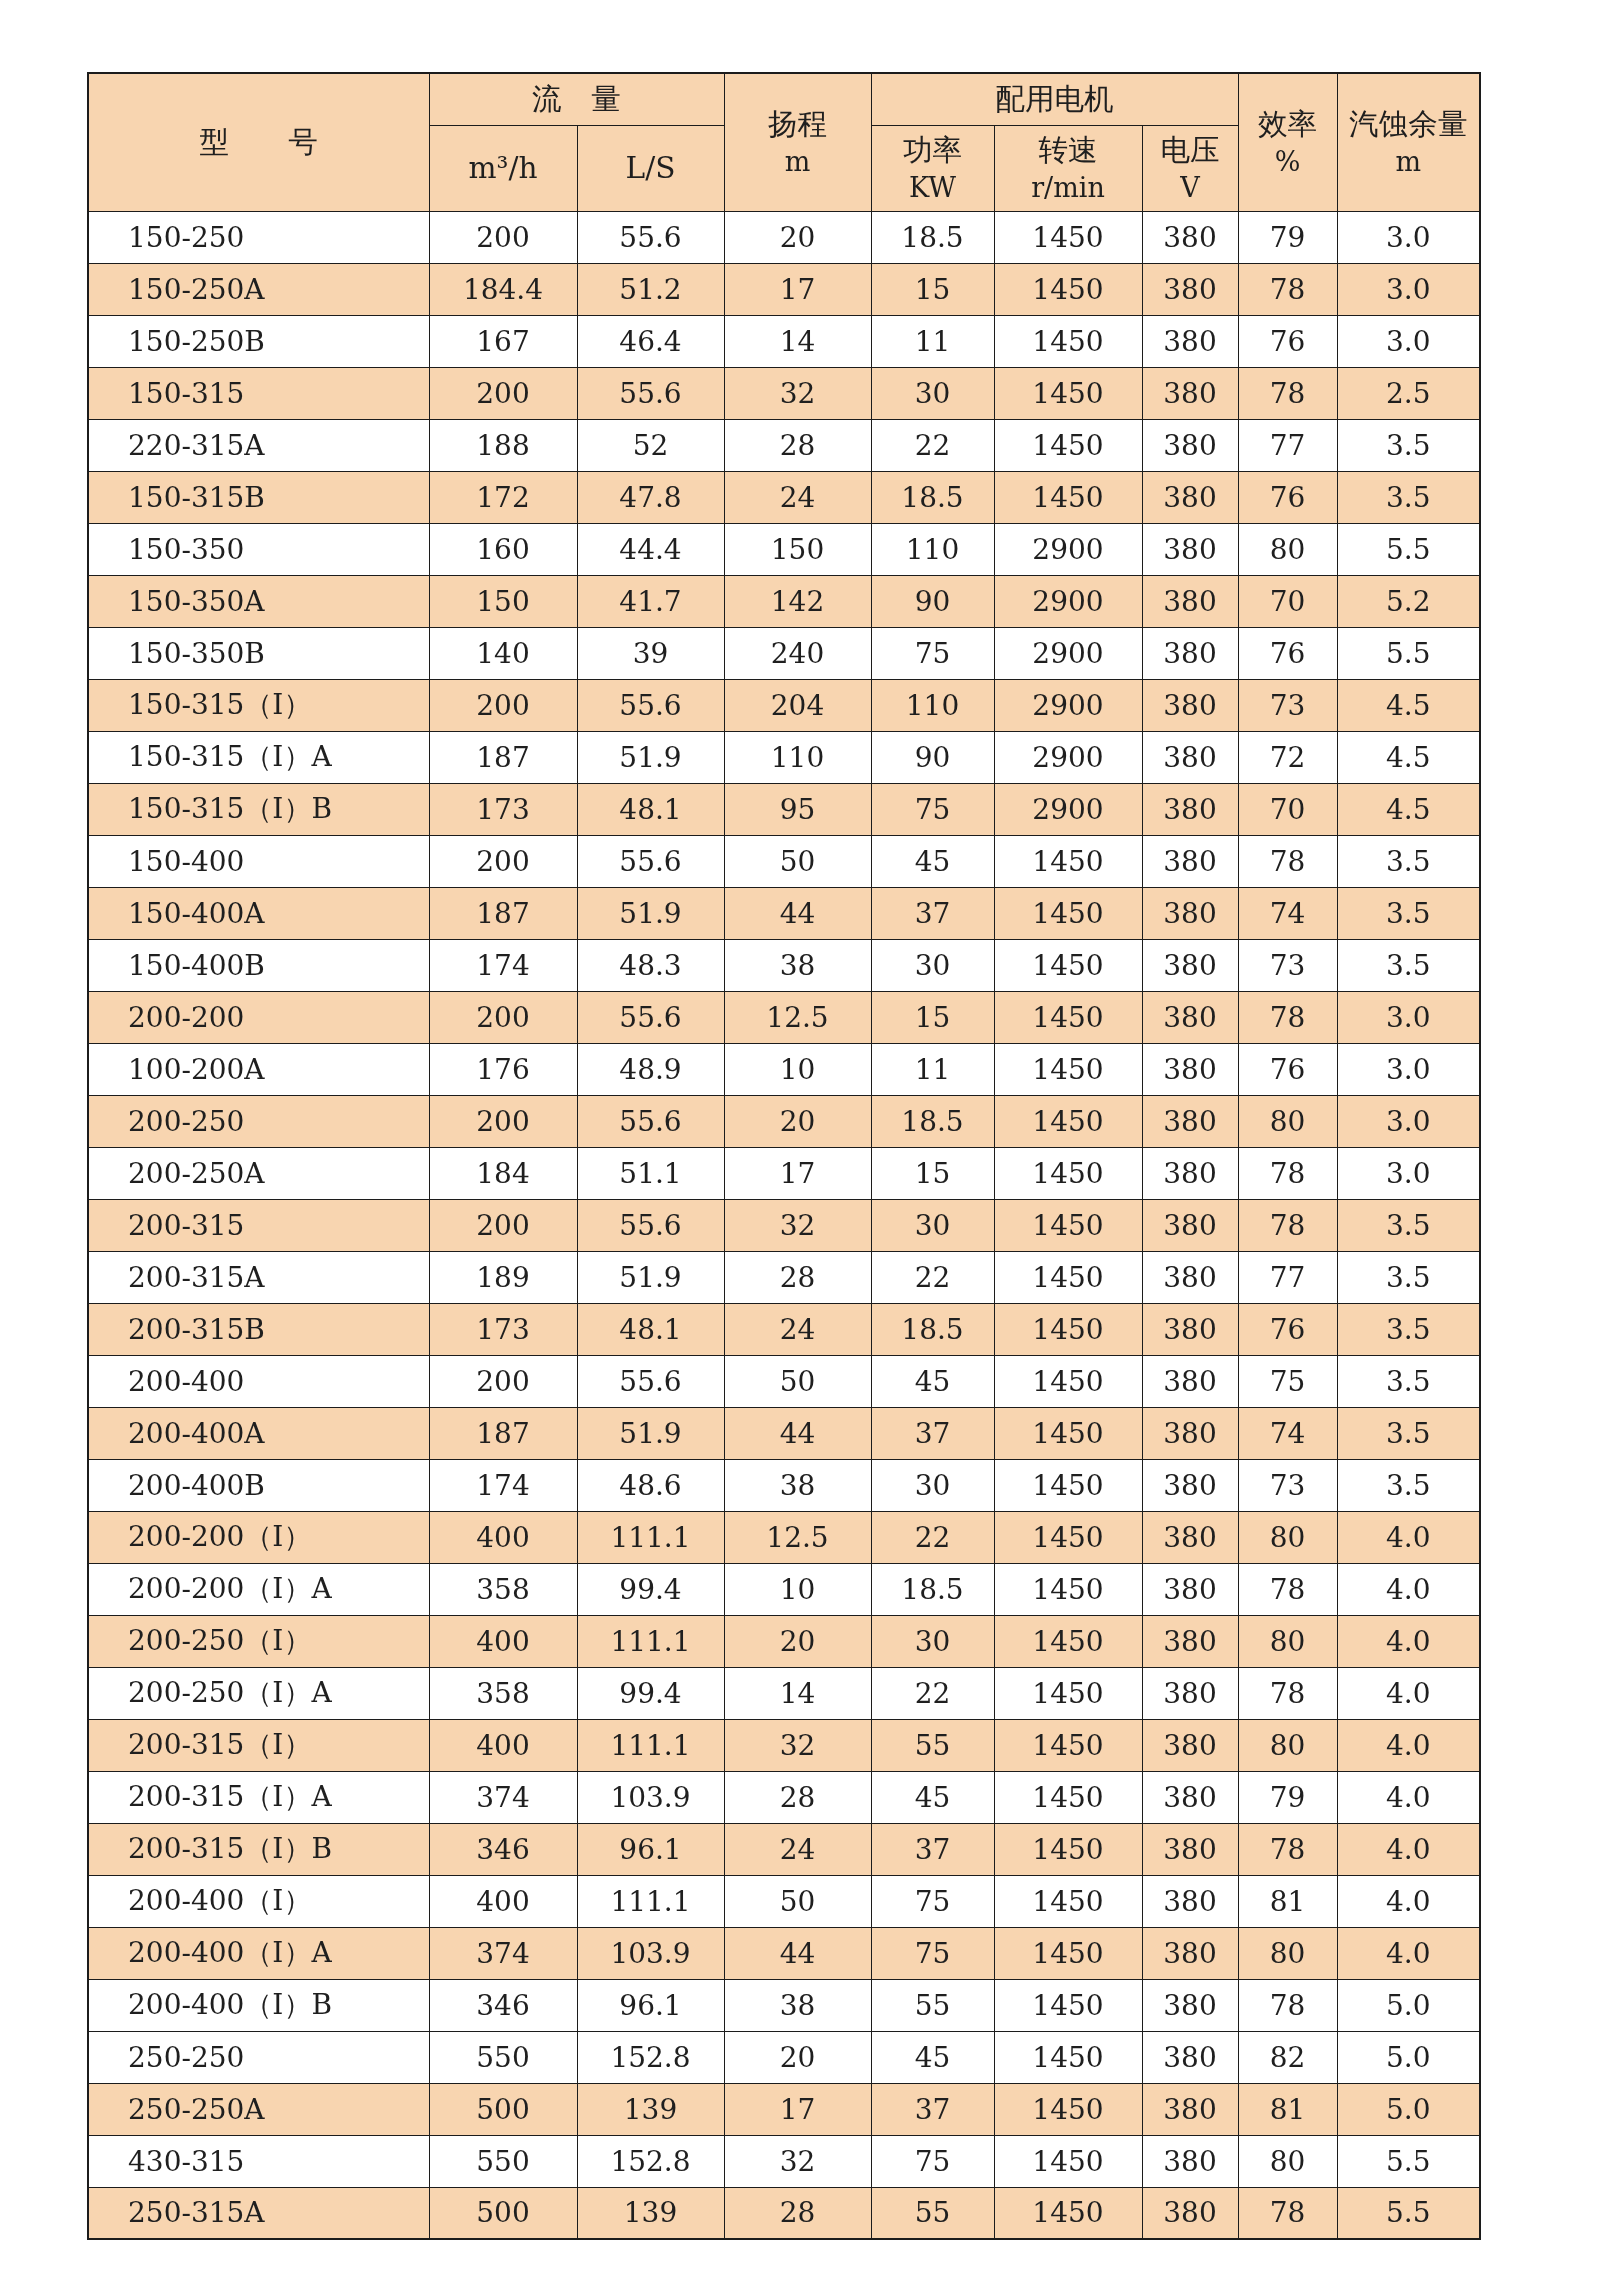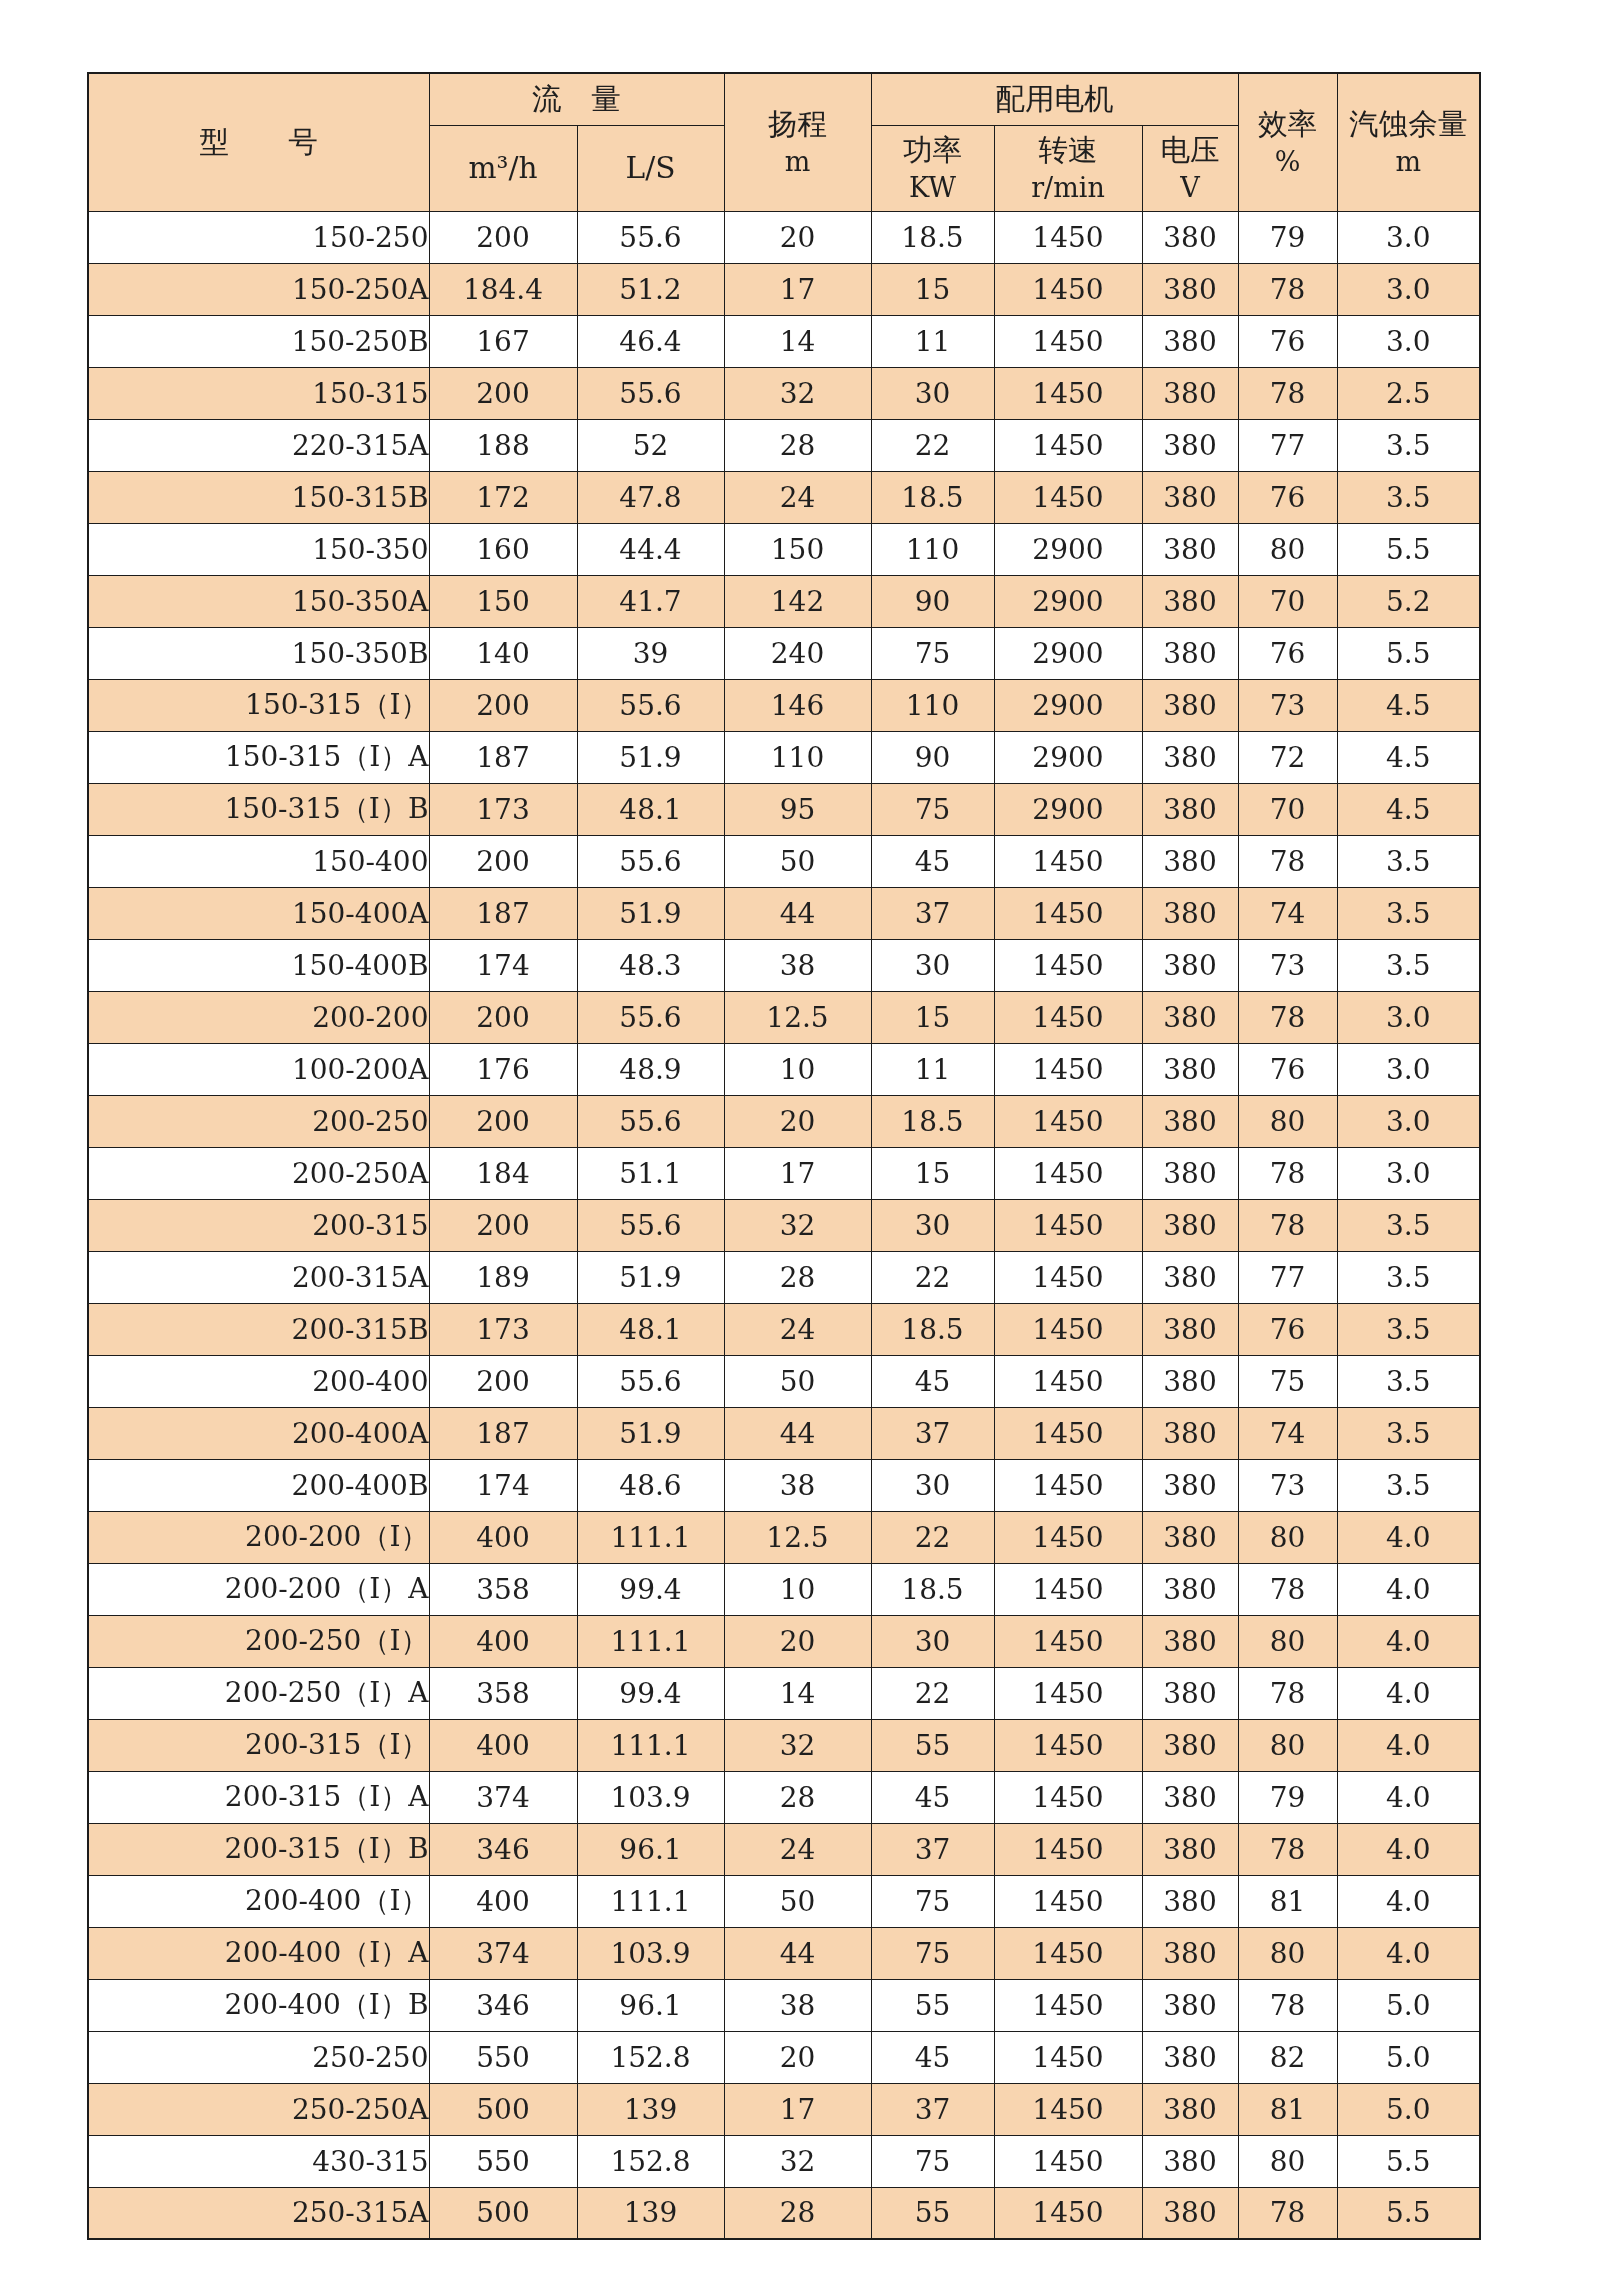--- a/index.html
+++ b/index.html
@@ -40,21 +40,21 @@
   thead tr.hdr-sub{height:86px;}
   thead .two-line div{line-height:1.3;}
   thead .unit{font-size:27px;}
   tbody td{
     height:52px;
     font-size:28px;
     text-align:center;
     background:#ffffff;
   }
   tbody td.model{
-    text-align:right;
+    text-align:left;
     padding-left:39px;
   }
   tbody tr.shaded td{background:var(--band);}
 </style>
 </head>
 <body style="background: rgb(255, 255, 255);">
 
 <table class="pump-table">
   <colgroup>
     <col style="width:341px">
@@ -199,21 +199,21 @@
     <td>75</td>
     <td>2900</td>
     <td>380</td>
     <td>76</td>
     <td>5.5</td>
   </tr>
       <tr class="shaded">
     <td class="model">150-315（I）</td>
     <td>200</td>
     <td>55.6</td>
-    <td>146</td>
+    <td>204</td>
     <td>110</td>
     <td>2900</td>
     <td>380</td>
     <td>73</td>
     <td>4.5</td>
   </tr>
       <tr>
     <td class="model">150-315（I）A</td>
     <td>187</td>
     <td>51.9</td>

